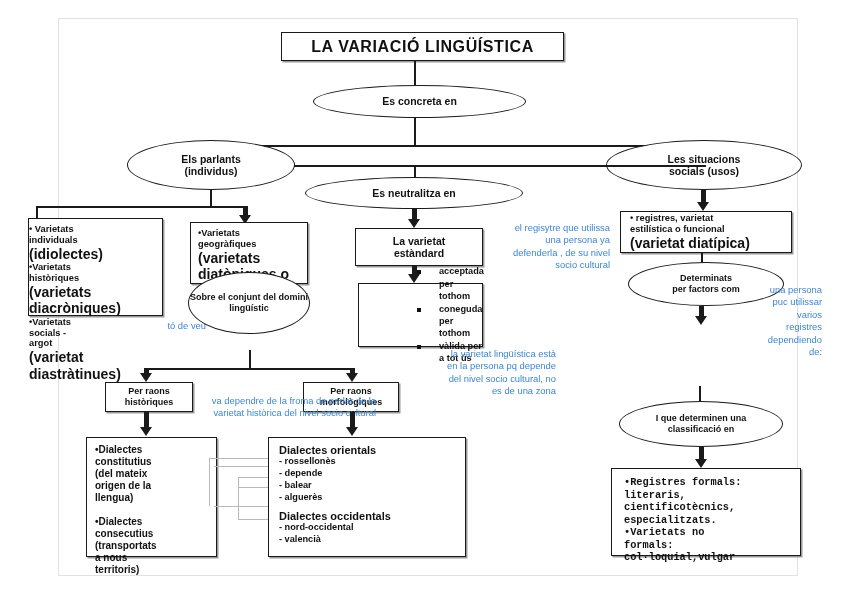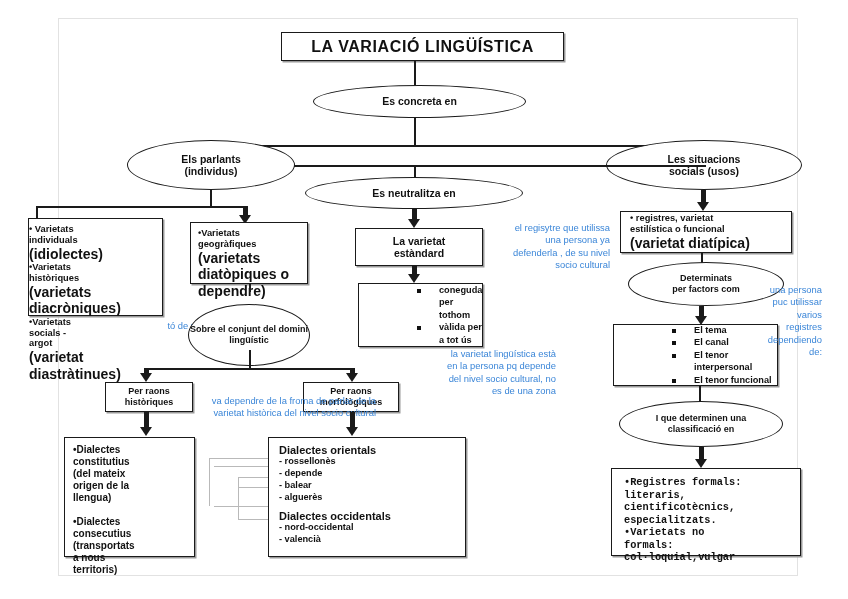--- a/index.html
+++ b/index.html
@@ -119,21 +119,21 @@
       <span>•Varietats</span><br>
       <span>geogràfiques</span><br>
       <span class="sm">(varietats</span><br>
       <span class="sm">diatòpiques o</span><br>
       <span class="sm">dependre)</span>
     </span>
   </div>
 
   <div class="ln vl" style="left:249px;top:284px;height:8px;"></div>
 
-  <div class="node ellipse lbl-sm" style="left:188px;top:304px;width:122px;height:62px;flex-direction:column;line-height:1.22;align-items:flex-end;">
+  <div class="node ellipse lbl-sm" style="left:188px;top:272px;width:122px;height:62px;flex-direction:column;line-height:1.22;align-items:flex-end;">
     <span style="white-space:pre-line;">Sobre el conjunt del domini lingüístic</span>
   </div>
 
   <div class="ln vl" style="left:249px;top:350px;height:19px;"></div>
   <div class="ln hl" style="left:146px;top:368px;width:206px;"></div>
   <div class="arw-stem" style="left:144px;top:368px;height:7px;"></div>
   <div class="arw" style="left:140px;top:373px;"></div>
   <div class="arw-stem" style="left:350px;top:368px;height:7px;"></div>
   <div class="arw" style="left:346px;top:373px;"></div>
 
@@ -147,21 +147,21 @@
     <span>morfològiques</span>
   </div>
 
   <div class="note" style="left:196px;top:395px;width:180px;">va dependre de la froma de parlar de la varietat històrica del nivel socio cultural</div>
 
   <div class="arw-stem" style="left:144px;top:412px;height:17px;"></div>
   <div class="arw" style="left:140px;top:427px;"></div>
   <div class="arw-stem" style="left:350px;top:412px;height:17px;"></div>
   <div class="arw" style="left:346px;top:427px;"></div>
 
-  <div class="node box" style="left:64px;top:437px;width:131px;height:120px;align-items:flex-start;justify-content:flex-start;padding:6px 8px;">
+  <div class="node box" style="left:86px;top:437px;width:131px;height:120px;align-items:flex-start;justify-content:flex-start;padding:6px 8px;">
     <span class="body-txt" style="font-size:10px;line-height:1.2;">
       <span>•Dialectes</span><br>
       <span>constitutius</span><br>
       <span>(del mateix</span><br>
       <span>origen de la</span><br>
       <span>llengua)</span><br><br>
       <span>•Dialectes</span><br>
       <span>consecutius</span><br>
       <span>(transportats</span><br>
       <span>a nous</span><br>
@@ -197,20 +197,21 @@
   <div class="node box lbl" style="left:355px;top:228px;width:128px;height:38px;flex-direction:column;">
     <span>La varietat</span>
     <span>estàndard</span>
   </div>
 
   <div class="arw-stem" style="left:412px;top:266px;height:10px;"></div>
   <div class="arw" style="left:408px;top:274px;"></div>
 
   <div class="node box listbox" style="left:358px;top:283px;width:125px;height:64px;">
     <ul class="list">
+      <li>acceptada per tothom</li>
       <li>coneguda per tothom</li>
       <li>vàlida per a tot ús</li>
     </ul>
   </div>
 
   <div class="note" style="left:502px;top:222px;width:108px;">el regisytre que utilissa una persona ya defenderla , de su nivel socio cultural</div>
 
   <div class="note" style="left:446px;top:348px;width:110px;">la varietat lingüística està en la persona pq depende del nivel socio cultural, no es de una zona</div>
 
   <div class="arw-stem" style="left:701px;top:190px;height:14px;"></div>
@@ -227,28 +228,20 @@
   <div class="ln vl" style="left:701px;top:253px;height:14px;"></div>
 
   <div class="node ellipse lbl-sm" style="left:628px;top:262px;width:156px;height:44px;flex-direction:column;">
     <span>Determinats</span>
     <span>per factors com</span>
   </div>
 
   <div class="arw-stem" style="left:699px;top:306px;height:12px;"></div>
   <div class="arw" style="left:695px;top:316px;"></div>
 
-  <div class="node box listbox" style="left:613px;top:324px;width:165px;height:62px;">
-    <ul class="list">
-      <li>El tema</li>
-      <li>El canal</li>
-      <li>El tenor interpersonal</li>
-      <li>El tenor funcional</li>
-    </ul>
-  </div>
 
   <div class="note" style="left:762px;top:284px;width:60px;">una persona puc utilissar varios registres dependiendo de:</div>
 
   <div class="ln vl" style="left:699px;top:386px;height:19px;"></div>
 
   <div class="node ellipse lbl-sm" style="left:619px;top:401px;width:164px;height:46px;">
     <span style="padding:0 14px;">I que determinen una classificació en</span>
   </div>
 
   <div class="arw-stem" style="left:699px;top:447px;height:14px;"></div>

